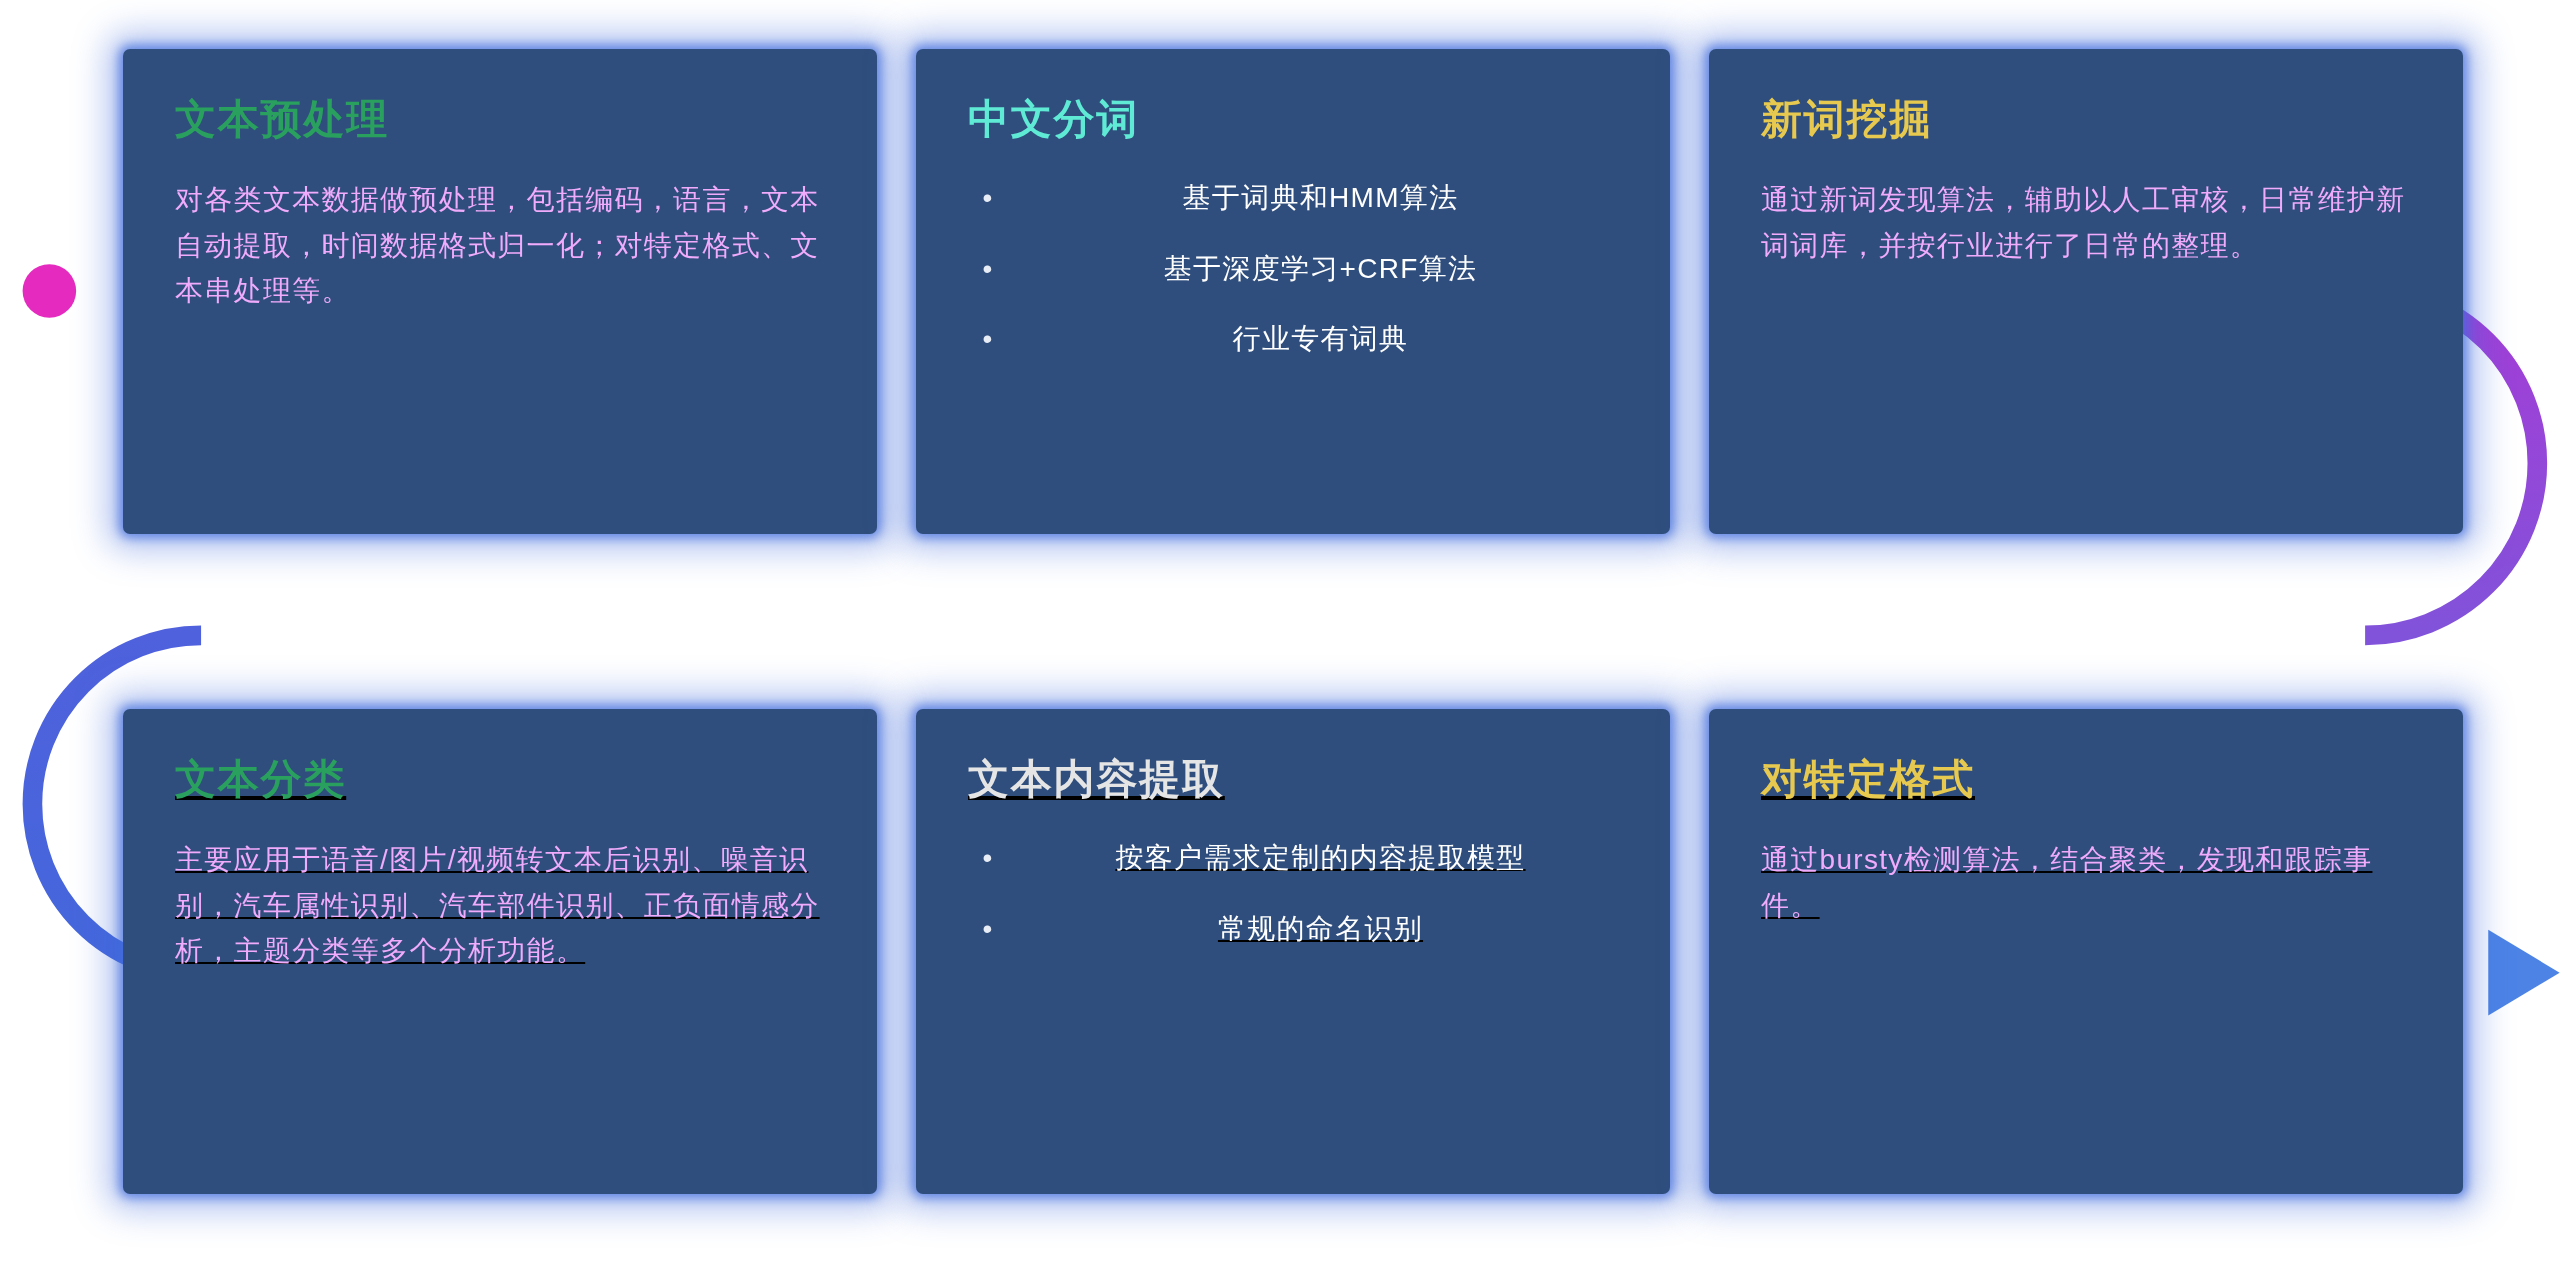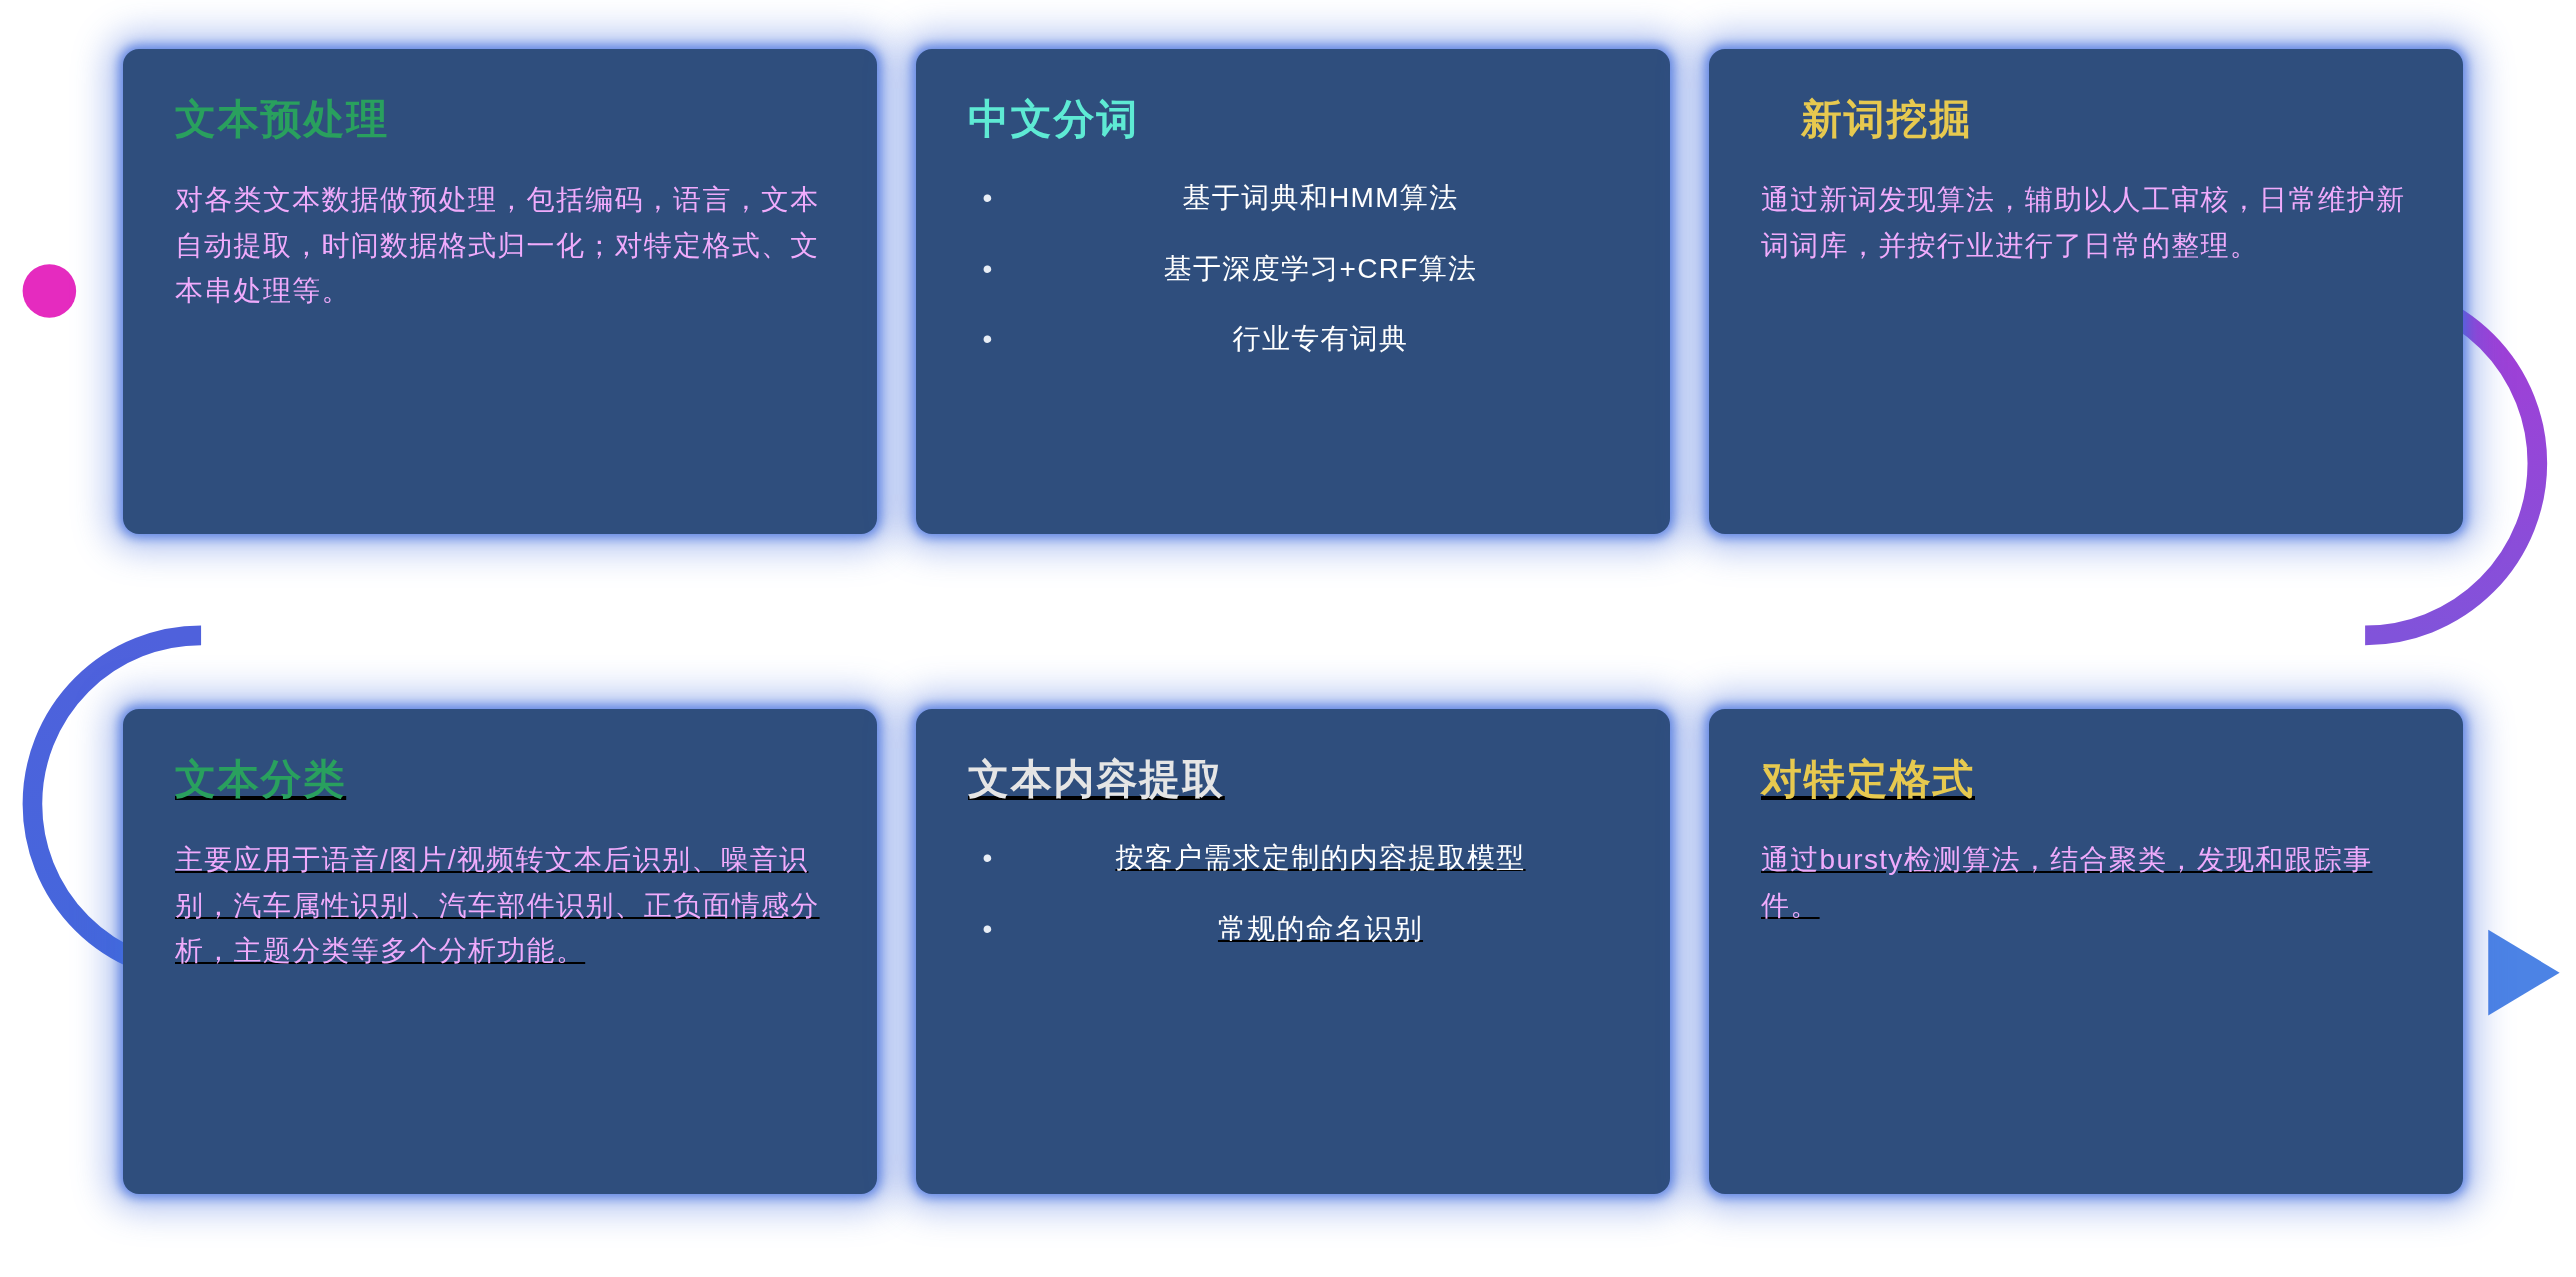--- a/index.html
+++ b/index.html
@@ -16,21 +16,21 @@
   .row{
     position:absolute;left:123px;
     display:flex;gap:39px;z-index:2;
   }
   .row1{top:49px;}
   .row2{top:709px;text-decoration:underline;}
   .card{
     width:754px;height:485px;
     box-sizing:border-box;
     background:#2f4e7d;
-    border-radius:16px;
+    border-radius:7px;
     padding:43px 52px;
     box-shadow:0 0 10.7px 3.6px rgba(64,108,220,0.75),
                0 0 34px 16px rgba(64,108,220,0.40);
   }
   .card-title{
     margin:0 0 30px 0;
     font-size:41px;
     font-weight:700;
     letter-spacing:1.8px;
   }
@@ -108,21 +108,21 @@
     <section class="card">
       <h2 class="card-title" style="color: #5eead4;">中文分词</h2>
       <ul class="card-bullets">
         <li>基于词典和HMM算法</li>
         <li>基于深度学习+CRF算法</li>
         <li>行业专有词典</li>
       </ul>
     </section>
 
     <section class="card">
-      <h2 class="card-title" style="color: rgb(231, 201, 79); margin-left: 40px;">新词挖掘</h2>
+      <h2 class="card-title" style="color: rgb(231, 201, 79);">新词挖掘</h2>
       <p class="card-body">通过新词发现算法，辅助以人工审核，日常维护新词词库，并按行业进行了日常的整理。</p>
     </section>
 
   </div>
 
   <div class="row row2">
 
     <section class="card">
       <h2 class="card-title" style="color: rgb(41, 160, 94);">文本分类</h2>
       <p class="card-body">主要应用于语音/图片/视频转文本后识别、噪音识别，汽车属性识别、汽车部件识别、正负面情感分析，主题分类等多个分析功能。</p>

